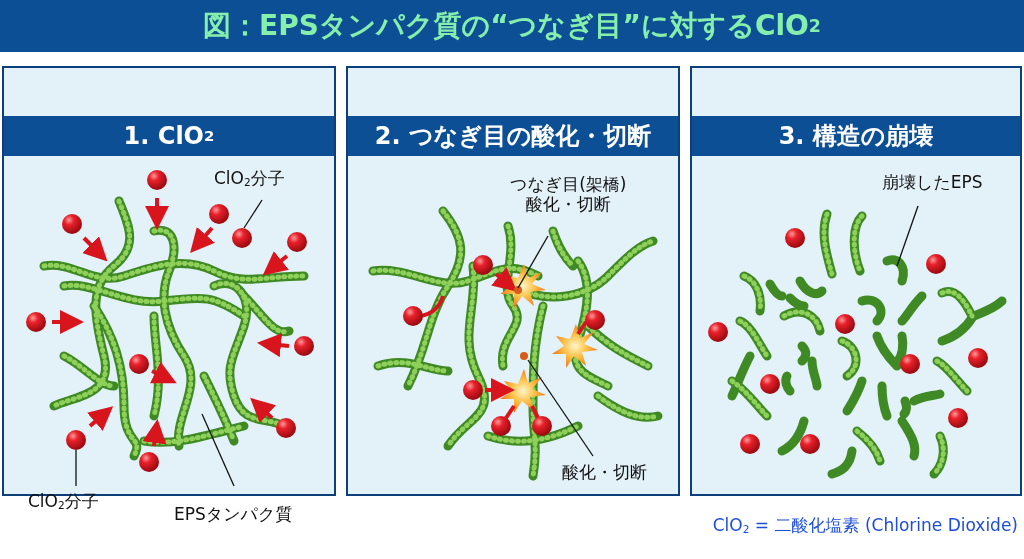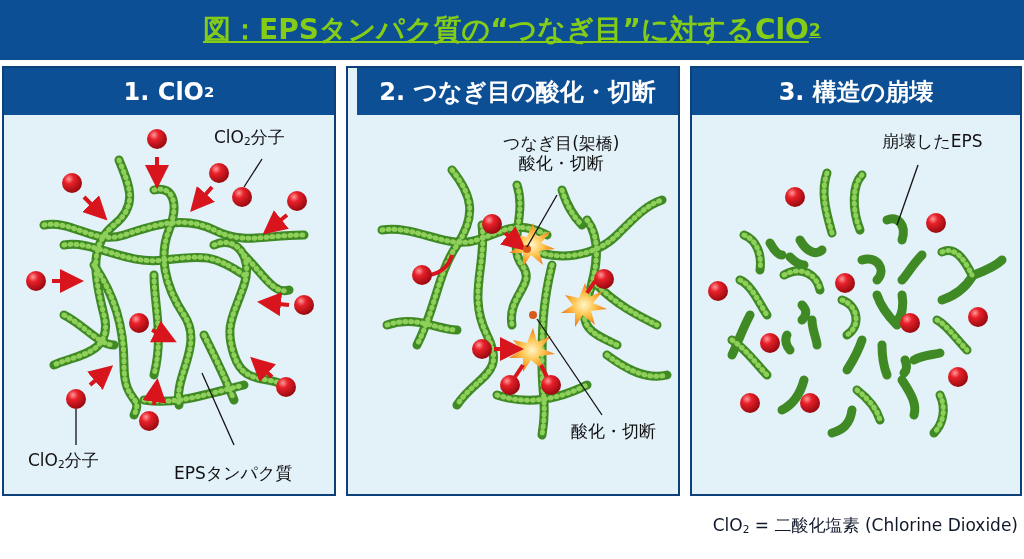--- a/index.html
+++ b/index.html
@@ -1,24 +1,24 @@
 <!DOCTYPE html>
 <html><head>
 <meta charset="utf-8">
 <style>
   html,body{margin:0;padding:0;}
   body{width:1024px;height:559px;background:#ffffff;position:relative;overflow:hidden;font-family:"DejaVu Sans","Liberation Sans",sans-serif;}
-  .title-bar{position:absolute;left:0;top:0;width:1024px;height:60px;background:#0d4f95;color:#84cc16;display:flex;align-items:center;justify-content:center;font-weight:bold;font-size:28px;letter-spacing:0px;text-decoration:underline;}
+  .title-bar{position:absolute;left:0;top:0;width:1024px;height:52px;background:#0d4f95;color:#86efac;display:flex;align-items:center;justify-content:center;font-weight:bold;font-size:28px;letter-spacing:0px;}
   .title-bar sub,.ph sub,.lbl sub,.footer sub{font-size:0.62em;vertical-align:-0.2em;line-height:0;}
   .panel{position:absolute;top:66px;height:430px;border:2px solid #0d3f7a;background:#e3f1f8;box-sizing:border-box;}
-  .ph{height:47px;background:#0d4f95;color:#fff;font-weight:bold;font-size:24px;display:flex;align-items:center;justify-content:center;}
+  .ph{height:40px;background:#0d4f95;color:#fff;font-weight:bold;font-size:24px;display:flex;align-items:center;justify-content:center;margin-top:48px;}
   .pbody{position:relative;height:374px;}
   .pbody svg{position:absolute;left:0;top:0;}
   .lbl{position:absolute;font-size:17px;color:#111;white-space:nowrap;line-height:1.2;}
-  .footer{position:absolute;right:6px;top:514px;font-size:17px;color:#0f172a;}
+  .footer{position:absolute;right:6px;top:514px;font-size:17px;color:#1d4ed8;}
 </style>
 </head>
 <body>
 
 <div class="title-bar">
     <span>図：EPSタンパク質の“つなぎ目”に対するClO</span>
     <sub>2</sub>
   </div>
 
 <svg width="0" height="0" style="position:absolute">
@@ -102,21 +102,21 @@
         <line x1="72" y1="294" x2="72" y2="330"></line>
         <line x1="198" y1="258" x2="230" y2="330"></line>
       </g>
     </svg>
     <div class="lbl" style="left:210px;top:12px;"><span>ClO</span><sub>2</sub><span>分子</span></div>
     <div class="lbl" style="left:24px;top:335px;"><span>ClO</span><sub>2</sub><span>分子</span></div>
     <div class="lbl" style="left:170px;top:348px;">EPSタンパク質</div>
   </div>
 </div>
 
-<div class="panel" style="left:346px;width:334px;padding-left:9px;">
+<div class="panel" style="left:346px;width:334px;">
   <div class="ph">2. つなぎ目の酸化・切断</div>
   <div class="pbody">
     <svg width="330" height="374">
       <g fill="none" stroke="#3f8a24" stroke-width="9" stroke-linecap="round" stroke-linejoin="round">
         <path d="M25,115 C60,110 90,135 120,125 S160,105 190,120"></path>
         <path d="M95,55 C115,80 120,100 100,130 S80,190 60,230"></path>
         <path d="M125,110 C130,150 110,180 130,220 S120,260 100,290"></path>
         <path d="M160,70 C170,100 150,130 165,150 S150,180 155,210"></path>
         <path d="M165,130 C200,150 240,140 260,120 S290,90 305,85"></path>
         <path d="M195,150 C185,190 185,220 185,250 S190,290 185,320"></path>
@@ -162,21 +162,21 @@
         <circle cx="153" cy="270" r="10"></circle>
         <circle cx="194" cy="270" r="10"></circle>
       </g>
       <circle cx="176" cy="200" r="4" fill="#d85a1a"></circle>
       <circle cx="170" cy="134" r="4" fill="#d85a1a"></circle>
       <g stroke="#111" stroke-width="1.3" fill="none">
         <line x1="200" y1="80" x2="170" y2="132"></line>
         <line x1="180" y1="204" x2="245" y2="300"></line>
       </g>
     </svg>
-    <div class="lbl" style="left:146px;top:18px;text-align:center;">
+    <div class="lbl" style="left:162px;top:18px;text-align:center;">
       <div>つなぎ目(架橋)</div>
       <div>酸化・切断</div>
     </div>
     <div class="lbl" style="left:214px;top:306px;">酸化・切断</div>
   </div>
 </div>
 
 <div class="panel" style="left:690px;width:332px;">
   <div class="ph">3. 構造の崩壊</div>
   <div class="pbody">

